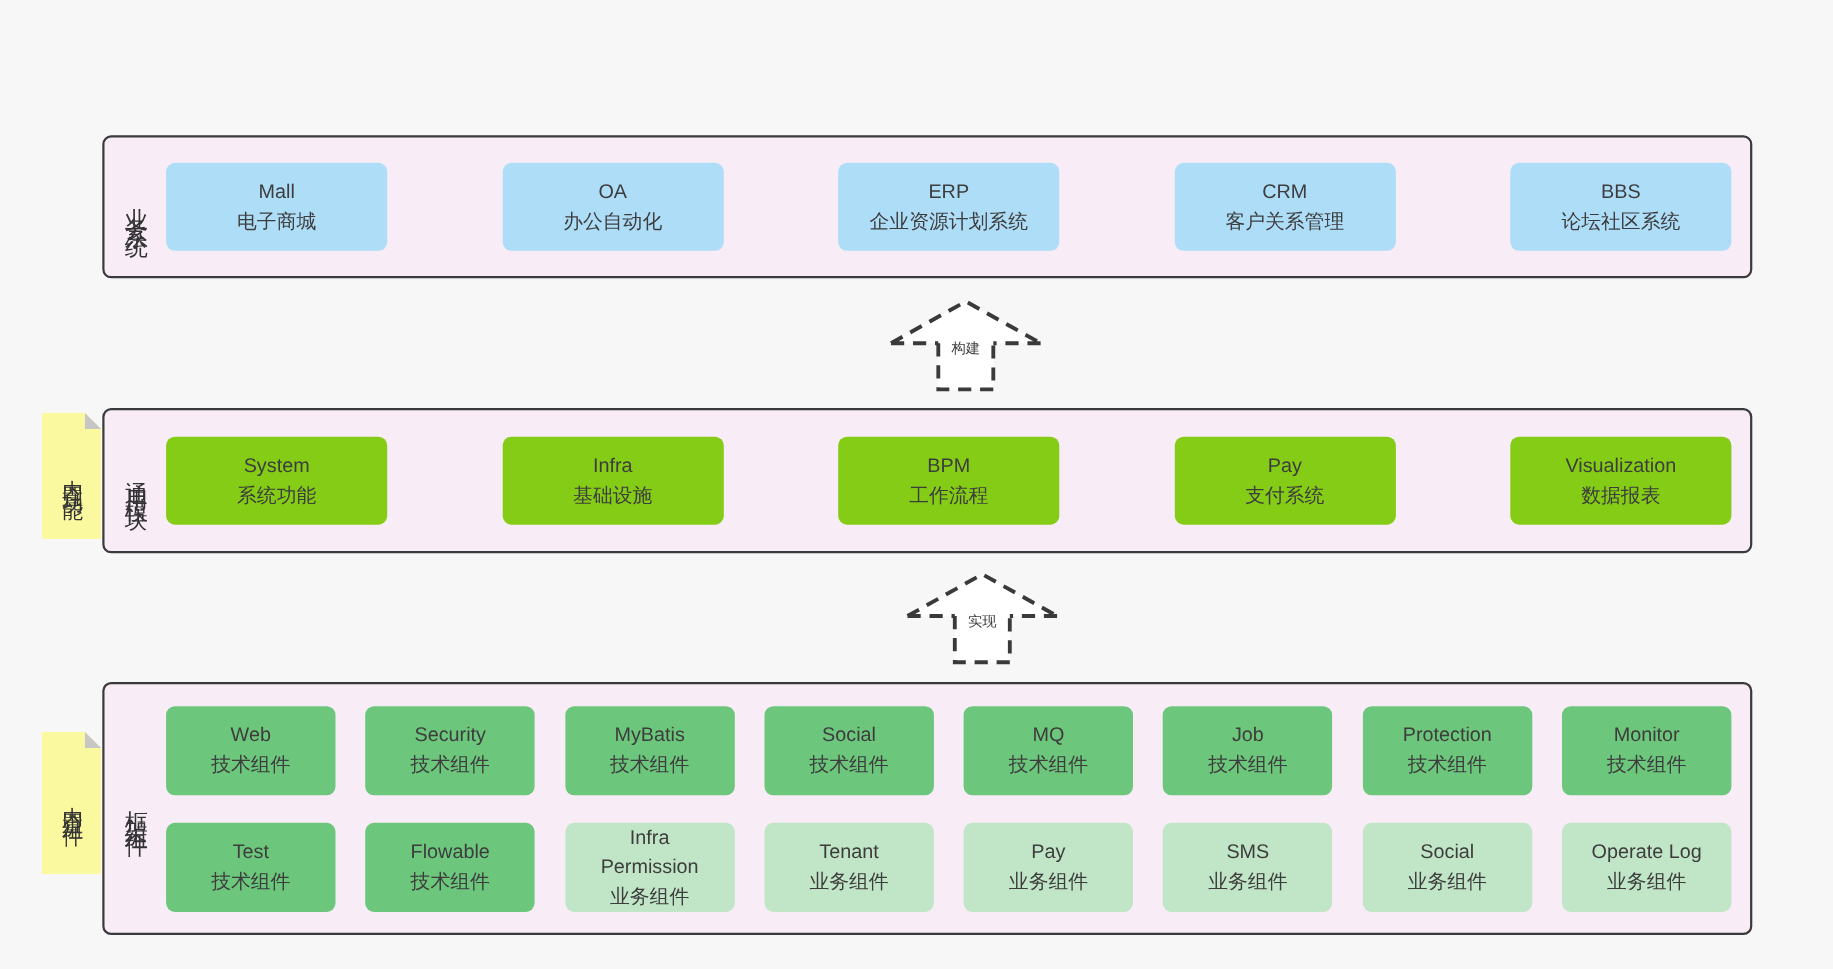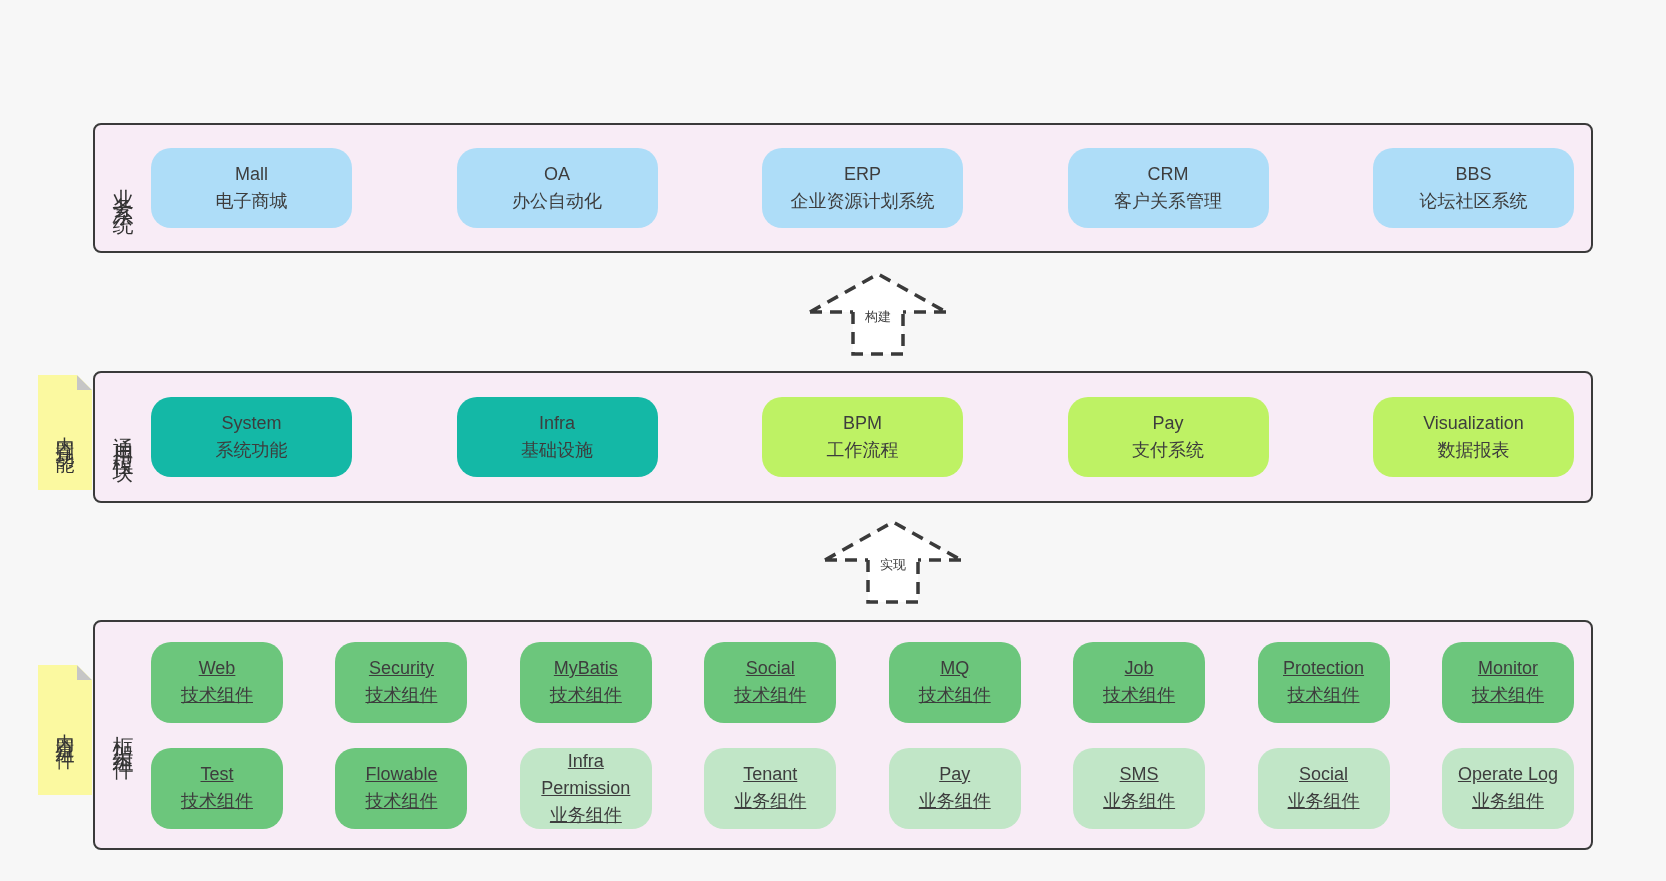--- a/index.html
+++ b/index.html
@@ -33,32 +33,32 @@
     letter-spacing:8px;
     font-size:21px;
     color:#333;
     text-align:center;
     line-height:32px;
   }
   .boxes{flex:1;display:flex;justify-content:space-between;align-items:center;}
   .rows{flex:1;display:flex;flex-direction:column;gap:25px;}
   .box{
     width:201px;height:80px;
-    border-radius:20px;
+    border-radius:8px;
     display:flex;flex-direction:column;justify-content:center;align-items:center;
     text-align:center;
     font-size:18px;line-height:1.5;
     color:#3d3d3d;
     box-sizing:border-box;
     padding:0 10px;
   }
-  .box-sm{width:132px;height:81px;padding:0 13px;text-decoration:underline;}
+  .box-sm{width:154px;height:81px;padding:0 13px;}
   .c-blue {background:#aeddf8;}
-  .c-red  {background:#14b8a6;}
-  .c-pink {background:#bef264;}
+  .c-red  {background:#84cc16;}
+  .c-pink {background:#84cc16;}
   .c-gdark{background:#6cc67c;}
   .c-glite{background:#c1e6c7;}
   .sticky{
     position:absolute;
     background:#fbf9a0;
     display:flex;align-items:center;justify-content:center;
     clip-path:polygon(0 0,calc(100% - 15px) 0,100% 15px,100% 100%,0 100%);
   }
   .sticky::before{
     content:"";

